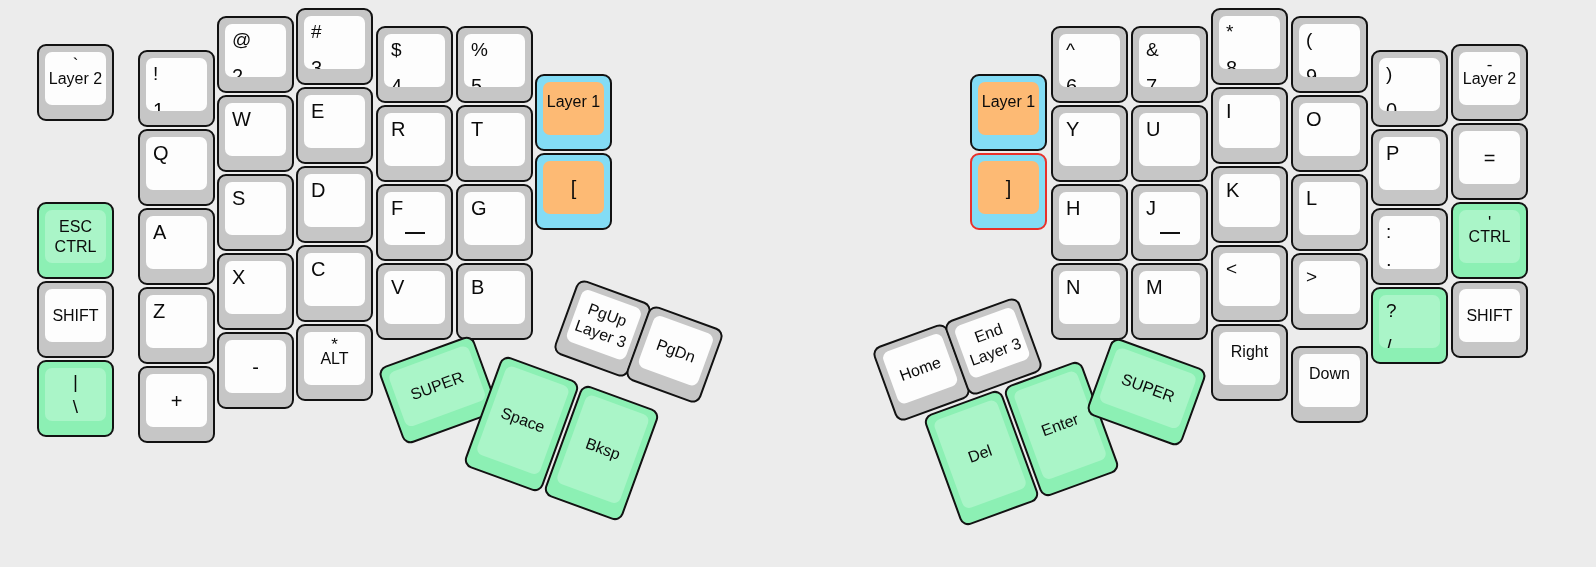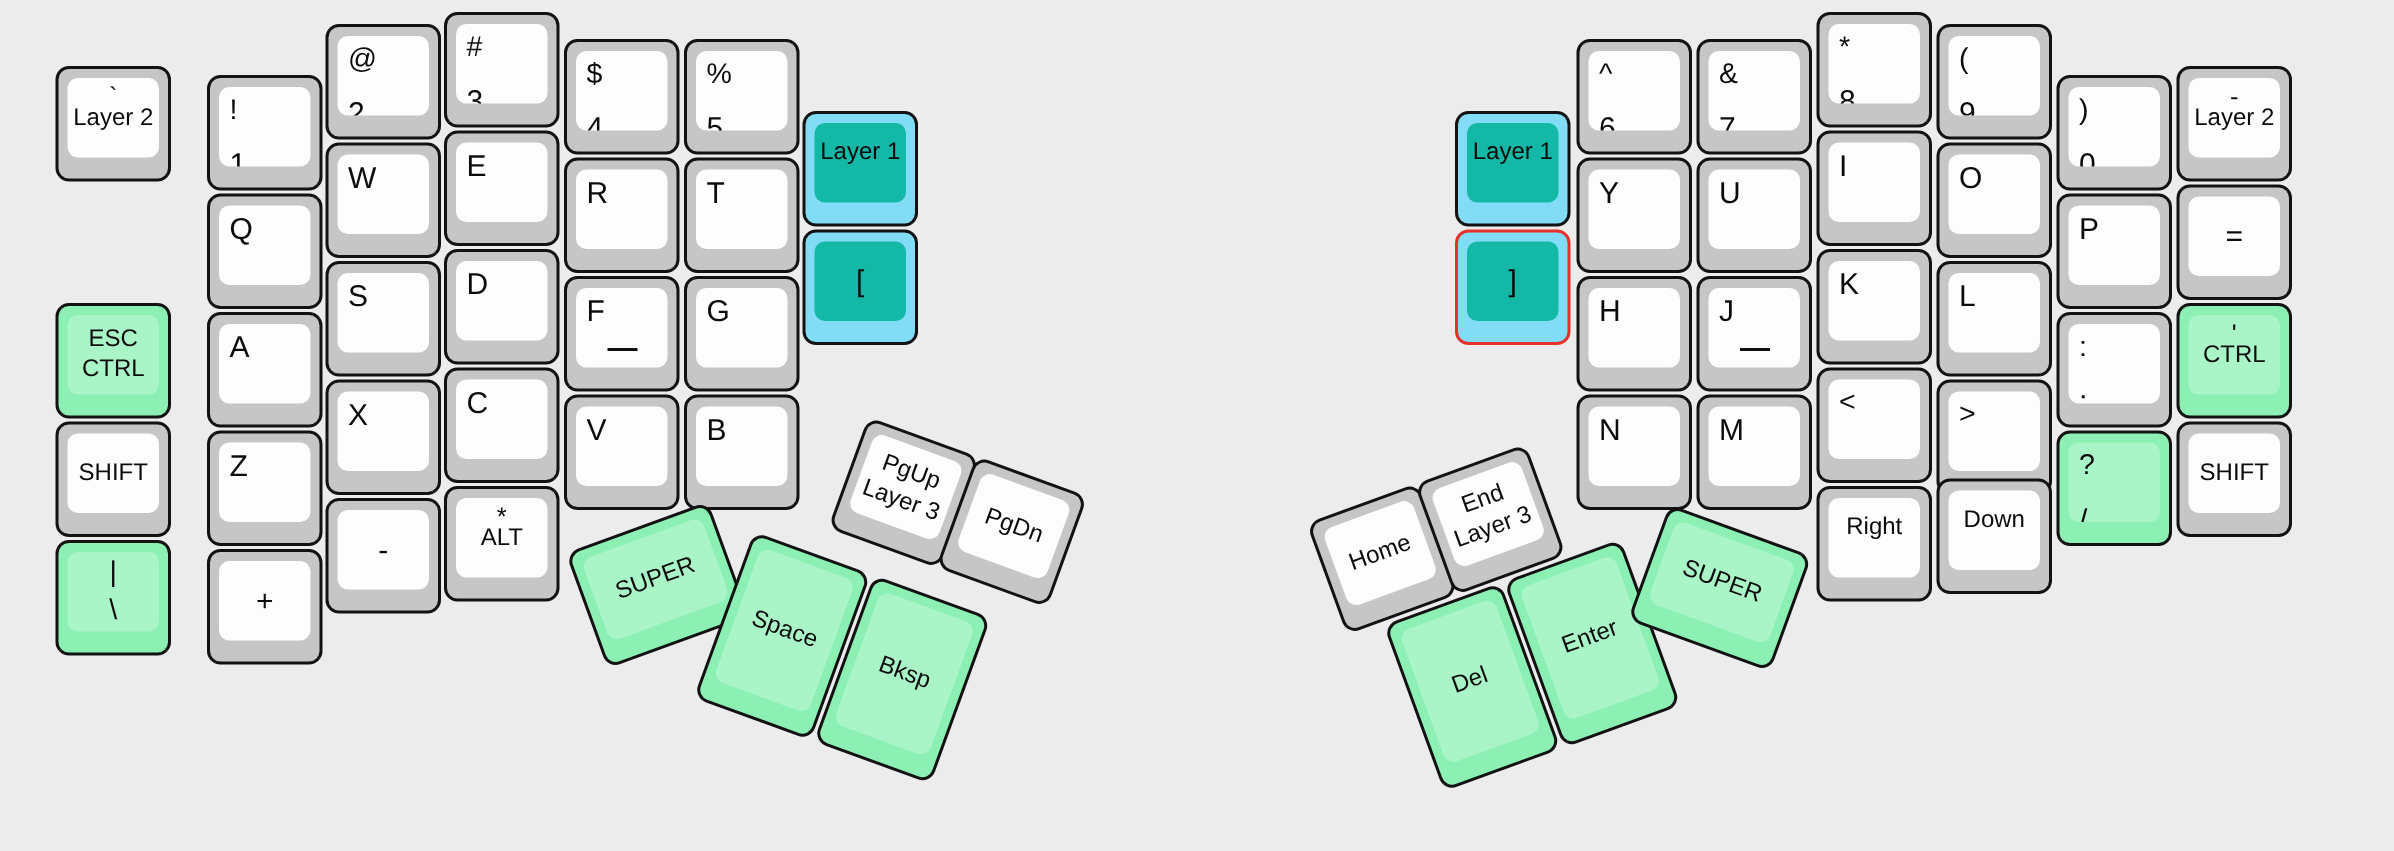--- a/index.html
+++ b/index.html
@@ -29,21 +29,21 @@
     box-sizing:border-box;
     border-radius:7px;
     background:#fdfdfd;
     overflow:hidden;
   }
 
   
   .key.green{background:#8cf0b4;border-color:#121212;}
   .key.green>.cap{background:#aaf5c8;}
   .key.blue{background:#83dcf5;border-color:#121212;}
-  .key.blue>.cap{background:#14b8a6;}
+  .key.blue>.cap{background:#fdba74;}
   .key.sel{border-color:#e8302a;}
 
   
   .lbl{position:absolute;color:#0b0b0b;line-height:1;white-space:pre;}
   
   .tl{left:7px;top:6px;font-size:19px;}
   
   .gl{left:7px;top:6px;font-size:20px;}
   
   .bl{left:7px;top:42px;font-size:20px;}
@@ -343,21 +343,21 @@
       <div class="cap">
         <span class="lbl gl">L</span>
       </div>
     </div>
     <div class="key" style="left: 1291px; top: 253px; width: 77px; height: 77px;">
       <div class="cap">
         <span class="lbl tl">&gt;</span>
         <span class="lbl bl">.</span>
       </div>
     </div>
-    <div class="key" style="left: 1291px; top: 319px; width: 77px; height: 77px;">
+    <div class="key" style="left: 1291px; top: 346px; width: 77px; height: 77px;">
       <div class="cap">
         <span class="lbl ctop">Down</span>
       </div>
     </div>
     <div class="key" style="left: 1371px; top: 50px; width: 77px; height: 77px;">
       <div class="cap">
         <span class="lbl tl">)</span>
         <span class="lbl bl">0</span>
       </div>
     </div>

